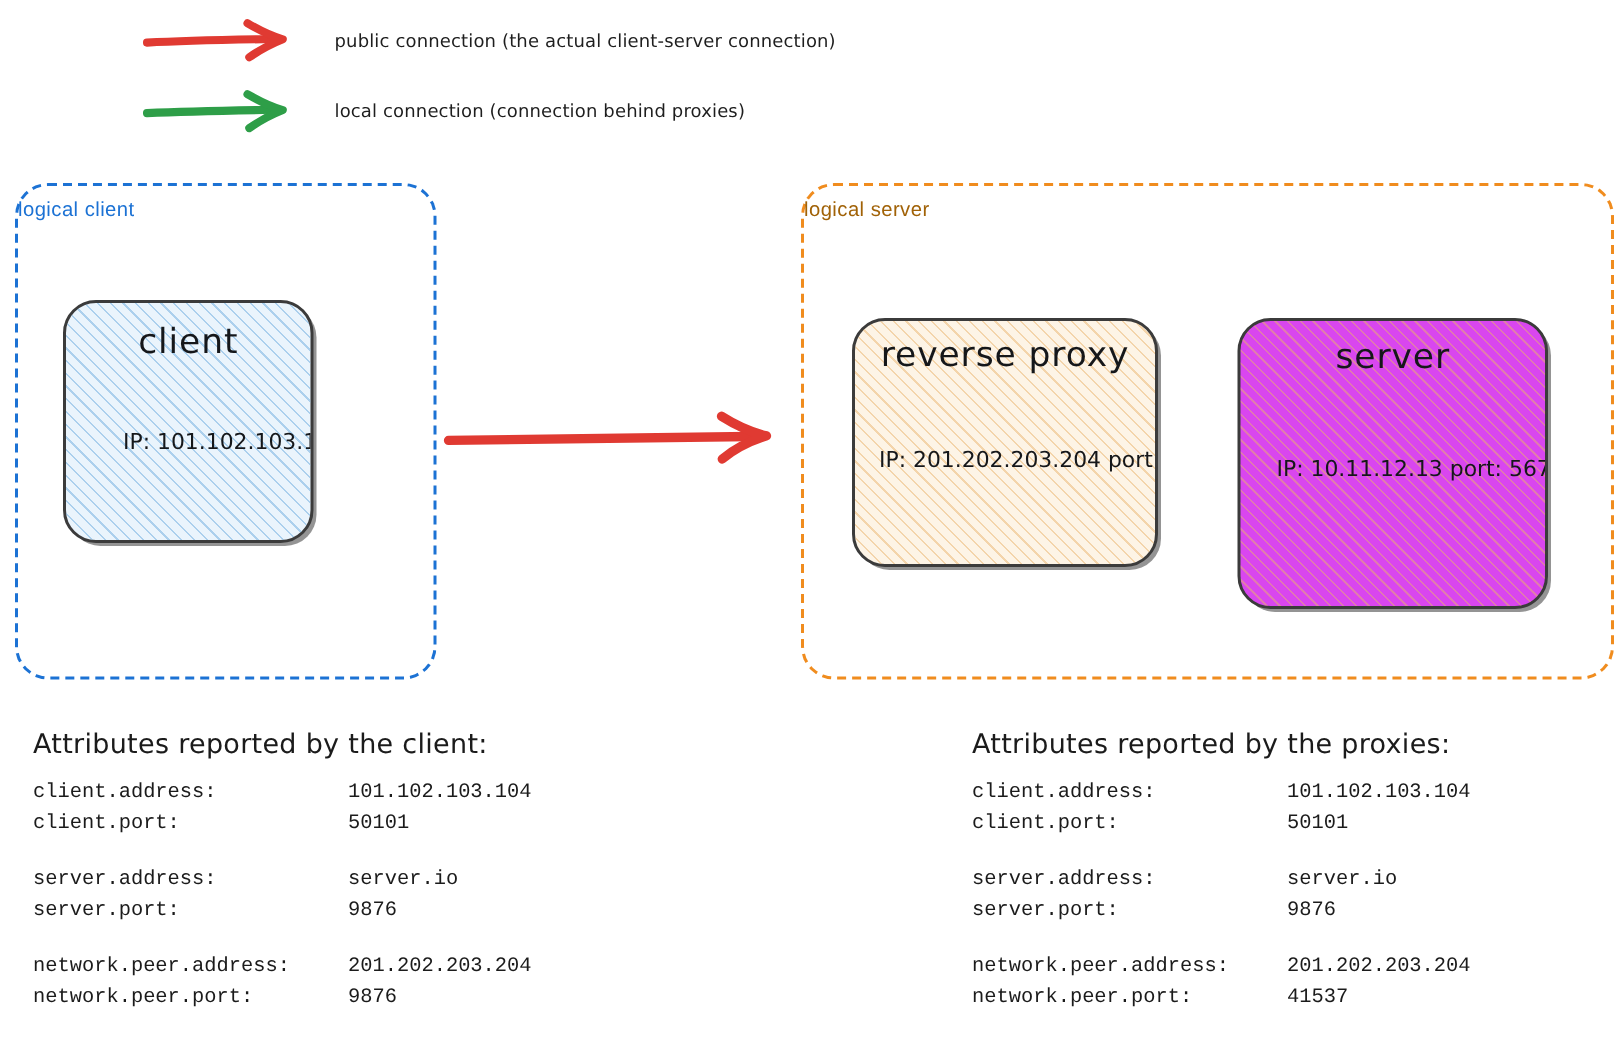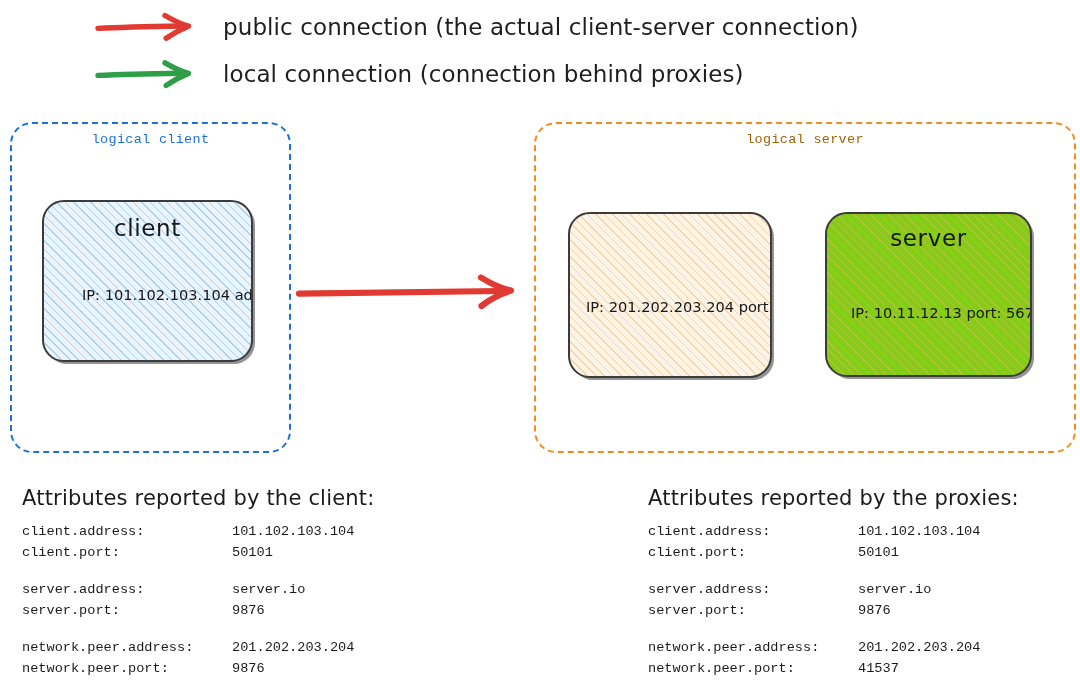--- a/index.html
+++ b/index.html
@@ -29,21 +29,21 @@
     width: 112px;
     height: 34px;
   }
   .legend-label {
     position: absolute;
     left: 128px;
     top: 0;
     height: 34px;
     line-height: 34px;
     font-family: "DejaVu Sans", sans-serif;
-    font-size: 23px;
+    font-size: 12px;
     letter-spacing: .1px;
     color: #1e1e1e;
     white-space: nowrap;
   }
 
   
   .logical-group {
     position: absolute;
     border-style: dashed;
     border-width: 2.6px;
@@ -59,22 +59,22 @@
   #logical-server-group {
     left: 534px; top: 122px;
     width: 542px; height: 331px;
     border-color: #f08c1e;
   }
   .group-label {
     position: absolute;
     top: 8px;
     left: 0;
     width: 100%;
-    text-align: center;
-    font-family: Liberation Mono, monospace;
+    text-align: left;
+    font-family: Liberation Sans, sans-serif;
     font-size: 13.5px;
     letter-spacing: .3px;
   }
   #logical-client-group .group-label { color: #1c72d4; }
   #logical-server-group .group-label { color: #a16207; }
 
   
   .node-box {
     position: absolute;
     box-sizing: border-box;
@@ -110,21 +110,21 @@
     font-family: "DejaVu Sans", sans-serif;
     font-size: 14.6px;
     line-height: 1.52;
     color: #15171a;
     white-space: nowrap;
   }
 
   
   #node-client {
     left: 42px; top: 200px;
-    width: 211px; height: 162px;
+    width: 167px; height: 162px;
     background: #eaf4fc;
   }
   #node-client .hatch {
     background-image: repeating-linear-gradient(
       45deg,
       rgba(120,178,225,.55) 0px,
       rgba(120,178,225,.55) 1.1px,
       rgba(255,255,255,0) 1.1px,
       rgba(255,255,255,0) 6px);
   }
@@ -144,22 +144,22 @@
       rgba(233,178,106,.48) 1.1px,
       rgba(255,255,255,0) 1.1px,
       rgba(255,255,255,0) 6px);
   }
   #node-reverse-proxy .node-title { top: 9px; }
   #node-reverse-proxy .node-details { left: 16px; top: 82px; }
 
   
   #node-server {
     left: 825px; top: 212px;
-    width: 207px; height: 165px;
-    background: #84cc16;
+    width: 207px; height: 194px;
+    background: #d946ef;
   }
   #node-server .hatch {
     background-image: repeating-linear-gradient(
       45deg,
       rgba(233,178,106,.48) 0px,
       rgba(233,178,106,.48) 1.1px,
       rgba(255,255,255,0) 1.1px,
       rgba(255,255,255,0) 6px);
   }
   #node-server .node-title { top: 10px; }
@@ -173,21 +173,21 @@
     height: 50px;
   }
 
   
   .attrs-panel { position: absolute; }
   #attrs-client-panel { left: 22px;  top: 486px; }
   #attrs-server-panel { left: 648px; top: 486px; }
 
   .attrs-heading {
     font-family: "DejaVu Sans", sans-serif;
-    font-size: 21px;
+    font-size: 18px;
     letter-spacing: .2px;
     color: #1b1b1b;
     margin: 0 0 11px 0;
     white-space: nowrap;
     font-weight: normal;
   }
   .attrs-table {
     border-collapse: collapse;
     font-family: Liberation Mono, monospace;
     font-size: 13.6px;
@@ -243,20 +243,22 @@
   <path d="M186 9.5 C 195 15.2, 204 19.8, 216 22.6 C 204 26.3, 194.5 31.4, 186.5 38.0" stroke="#e03a32" stroke-width="6.2" fill="none" stroke-linecap="round" stroke-linejoin="round"></path>
 </svg>
 
 <div class="logical-group" id="logical-server-group">
   <div class="group-label">logical server</div>
 </div>
 
 <div class="node-box" id="node-reverse-proxy">
   <div class="hatch"></div>
   <div class="node-inner">
+    <div class="node-title">reverse
+proxy</div>
     <div class="node-details">IP: 201.202.203.204
 port: 9876
 address: server.io</div>
   </div>
 </div>
 
 <div class="node-box" id="node-server">
   <div class="hatch"></div>
   <div class="node-inner">
     <div class="node-title">server</div>

